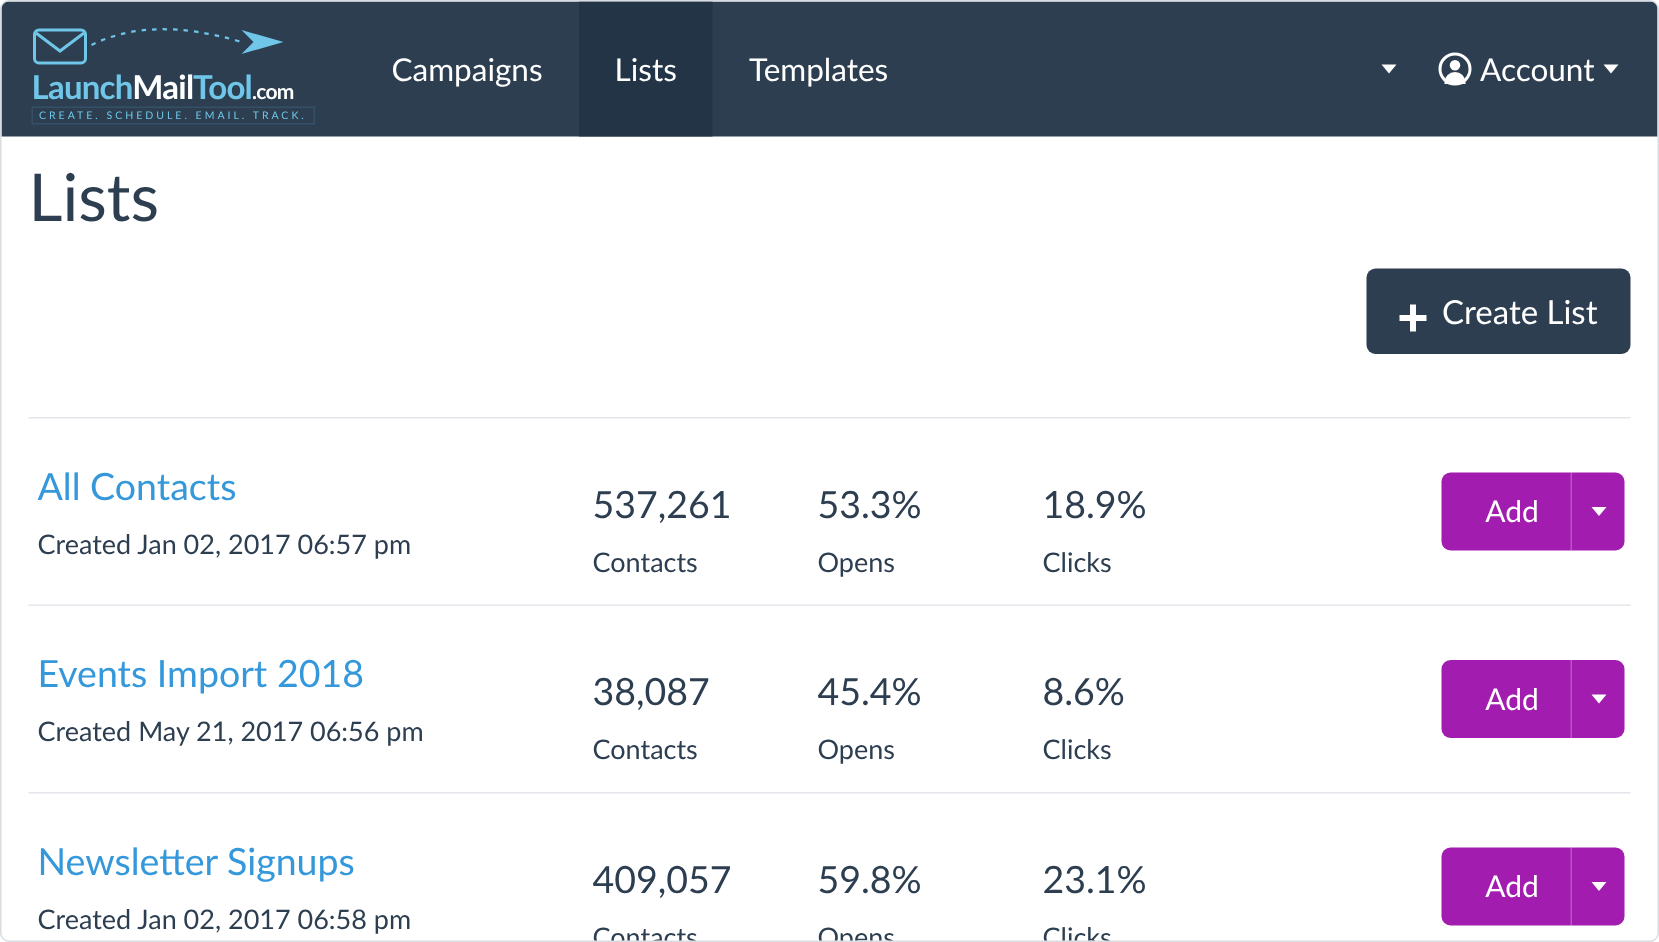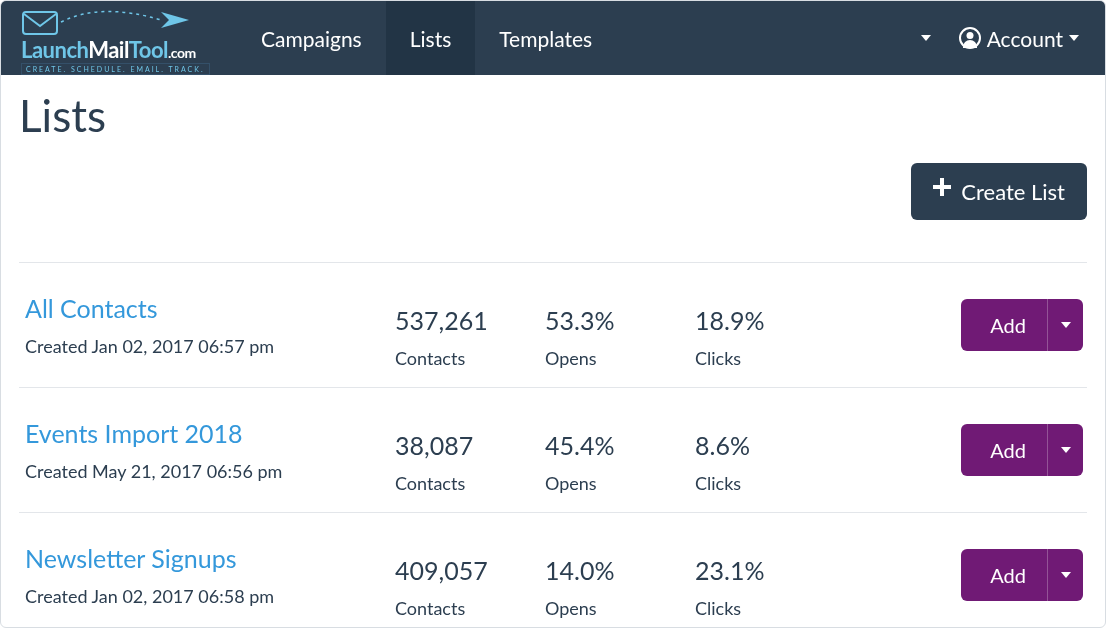--- a/index.html
+++ b/index.html
@@ -10,21 +10,21 @@
     background: #fff;
     color: #2c3e50;
     overflow: hidden;
     border: 1px solid #d8dde2;
     border-radius: 6px;
   }
 
   
   .navbar {
     background: #2c3e50;
-    height: 74px;
+    height: 90px;
     display: flex;
     align-items: stretch;
     color: #fff;
     padding: 0 16px 0 16px;
   }
   .brand {
     display: flex;
     flex-direction: column;
     justify-content: center;
     padding: 4px 8px 0 4px;
@@ -97,21 +97,21 @@
     margin-bottom: 22px;
   }
   .actions {
     display: flex;
     justify-content: flex-end;
     gap: 12px;
     padding-bottom: 42px;
   }
   .btn {
     display: inline-flex;
-    align-items: flex-start;
+    align-items: flex-end;
     gap: 10px;
     border: none;
     border-radius: 6px;
     padding: 15px 22px;
     font-size: 22px;
     color: #fff;
     cursor: pointer;
     font-family: inherit;
   }
   .btn-dark { background: #2c3e50; }
@@ -134,21 +134,21 @@
     font-size: 25px;
     font-weight: 400;
     margin-bottom: 12px;
     cursor: pointer;
     display: inline-block;
   }
   .list-meta { font-size: 18px; color: #2c3e50; }
   .stat-value { font-size: 25px; color: #2c3e50; margin-bottom: 12px; }
   .stat-label { font-size: 18px; color: #2c3e50; }
   .add-btn {
-    background: #701a75;
+    background: #a21caf;
     color: #fff;
     border: none;
     border-radius: 6px;
     width: 122px;
     height: 52px;
     display: flex;
     align-items: center;
     cursor: pointer;
     font-family: inherit;
     font-size: 20px;
@@ -327,21 +327,21 @@
     <div class="row">
       <div class="col col-name">
         <a class="list-name">Newsletter Signups</a>
         <div class="list-meta">Created Jan 02, 2017 06:58 pm</div>
       </div>
       <div class="col col-stat">
         <div class="stat-value">409,057</div>
         <div class="stat-label">Contacts</div>
       </div>
       <div class="col col-stat">
-        <div class="stat-value">14.0%</div>
+        <div class="stat-value">59.8%</div>
         <div class="stat-label">Opens</div>
       </div>
       <div class="col col-stat">
         <div class="stat-value">23.1%</div>
         <div class="stat-label">Clicks</div>
       </div>
       <div class="col col-action">
         <button class="add-btn">
           <span class="add-label">Add</span>
           <span class="add-caret-wrap">

